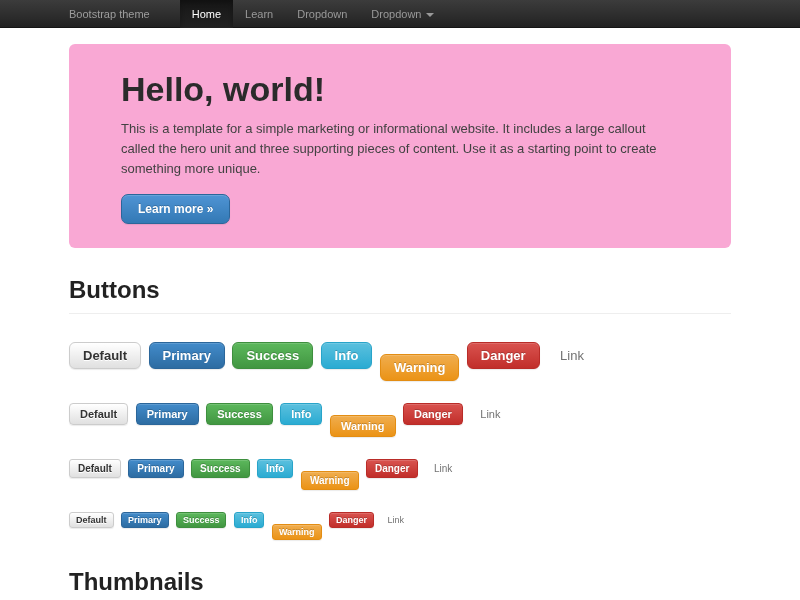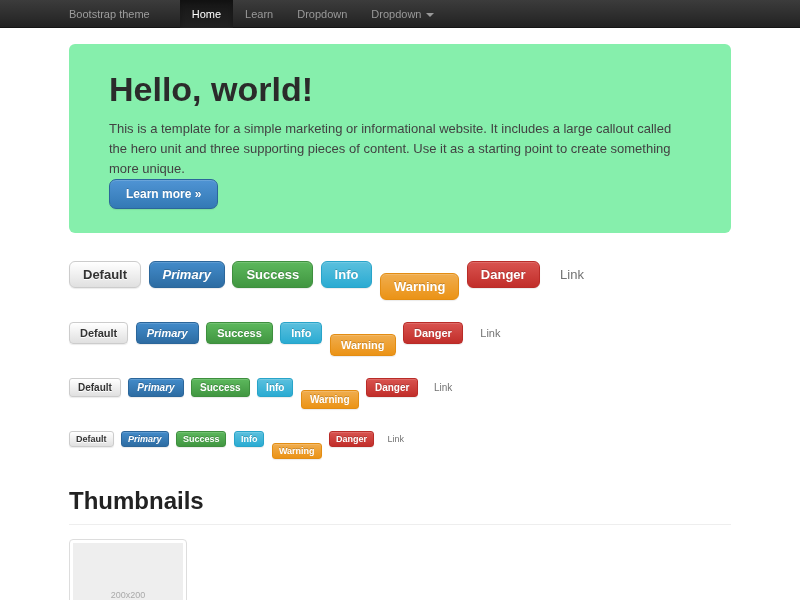--- a/index.html
+++ b/index.html
@@ -29,44 +29,44 @@
     box-shadow: inset 0 3px 5px rgba(0,0,0,.25);
   }
   .caret {
     display: inline-block; width: 0; height: 0; margin-top: 1px;
     border-left: 4px solid transparent; border-right: 4px solid transparent;
     border-top: 4px solid #999;
   }
 
   
   .jumbotron {
-    margin-top: 16px; background: #86efac; border-radius: 6px;
-    padding: 26px 40px 24px;
+    margin-top: 16px; background: #f9a8d4; border-radius: 6px;
+    padding: 26px 52px 24px;
   }
   .jumbotron h1 {
     font-size: 34px; font-weight: bold; color: #2b2b2b; margin-bottom: 10px;
   }
   .jumbotron p {
-    font-size: 13px; line-height: 1.55; color: #424242; 
+    font-size: 13px; line-height: 1.55; color: #424242; margin-bottom: 15px;
     max-width: 588px;
   }
 
   
   .btn {
     display: inline-block; vertical-align: middle; text-align: center;
     font-weight: bold; cursor: pointer; border: 1px solid transparent;
     text-shadow: 0 -1px 0 rgba(0,0,0,.2);
     box-shadow: inset 0 1px 0 rgba(255,255,255,.15), 0 1px 1px rgba(0,0,0,.08);
     color: #fff; white-space: nowrap;
   }
   .btn-default {
     background: linear-gradient(to bottom, #ffffff 0%, #e0e0e0 100%);
     border-color: #ccc; color: #333; text-shadow: 0 1px 0 #fff;
   }
-  .btn-primary { background: linear-gradient(to bottom, #428bca 0%, #2d6ca2 100%); border-color: #2b669a; font-style: italic; }
+  .btn-primary { background: linear-gradient(to bottom, #428bca 0%, #2d6ca2 100%); border-color: #2b669a; }
   .btn-success { background: linear-gradient(to bottom, #5cb85c 0%, #419641 100%); border-color: #3e8f3e; }
   .btn-info    { background: linear-gradient(to bottom, #5bc0de 0%, #2aabd2 100%); border-color: #28a4c9; }
   .btn-warning { background: linear-gradient(to bottom, #f0ad4e 0%, #eb9316 100%); border-color: #e38d13; margin-top: 24px; }
   .btn-danger  { background: linear-gradient(to bottom, #d9534f 0%, #c12e2a 100%); border-color: #b92c28; }
   .btn-link {
     background: none; border: none; box-shadow: none; text-shadow: none;
     color: #737373; font-weight: normal;
   }
 
   .btn-lg { font-size: 13px; padding: 5px 13px; border-radius: 6px; margin-right: 3px; }
@@ -124,20 +124,21 @@
 </nav>
 
 <div class="container">
 
   <div class="jumbotron">
     <h1>Hello, world!</h1>
     <p>This is a template for a simple marketing or informational website. It includes a large callout called the hero unit and three supporting pieces of content. Use it as a starting point to create something more unique.</p>
     <a class="btn btn-hero">Learn more »</a>
   </div>
 
+  <h1 class="page-header">Buttons</h1>
 
   <div class="btn-row">
     <button class="btn btn-lg btn-default">Default</button>
     <button class="btn btn-lg btn-primary">Primary</button>
     <button class="btn btn-lg btn-success">Success</button>
     <button class="btn btn-lg btn-info">Info</button>
     <button class="btn btn-lg btn-warning">Warning</button>
     <button class="btn btn-lg btn-danger">Danger</button>
     <a class="btn btn-lg btn-link">Link</a>
   </div>

